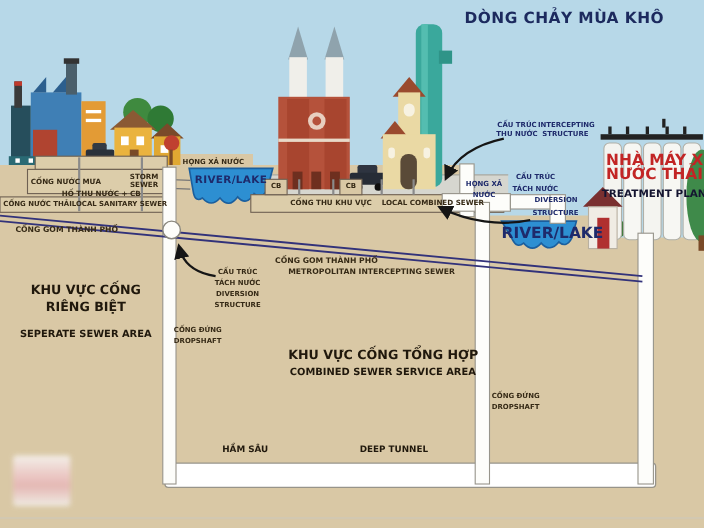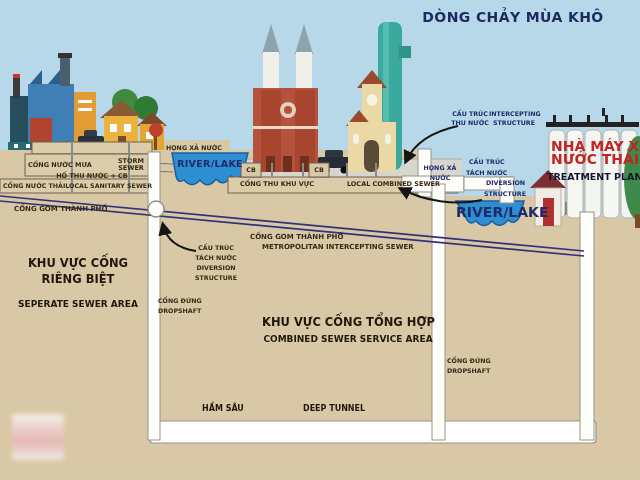--- a/index.html
+++ b/index.html
@@ -224,21 +224,21 @@
   </div>
 
   <div class="lbl t63" style="left:166px;top:144px;">HỌNG XẢ NƯỚC</div>
 
   <div class="lbl center navy t95" style="left:172px;top:158px;width:76px;letter-spacing:.3px;">RIVER/LAKE</div>
   <div class="lbl center navy t85" style="left:456px;top:203px;width:68px;">RIVER/LAKE</div>
 
   <div class="lbl t63" style="left:245px;top:166px;width:12px;text-align:center;">CB</div>
   <div class="lbl t63" style="left:313px;top:166px;width:12px;text-align:center;">CB</div>
 
-  <div class="lbl t65" style="left:240px;top:180px;width:200px;display:flex;gap:9px;justify-content:space-between;">
+  <div class="lbl t65" style="left:240px;top:180px;width:200px;display:flex;gap:9px;justify-content:flex-end;">
     <span>CỐNG THU KHU VỰC</span>
     <span>LOCAL COMBINED SEWER</span>
   </div>
 
   <div class="lbl t7" style="left:14px;top:205px;">CỐNG GOM THÀNH PHỐ</div>
 
   <div class="lbl t7" style="left:250px;top:233px;">CỐNG GOM THÀNH PHỐ</div>
   <div class="lbl t7" style="left:262px;top:243px;">METROPOLITAN INTERCEPTING SEWER</div>
 
   <div class="lbl center t63 stack" style="left:188px;top:243px;width:56px;line-height:10px;">
@@ -280,20 +280,20 @@
   </div>
 
   <div class="lbl center dark t115" style="left:18px;top:256px;width:120px;">KHU VỰC CỐNG</div>
   <div class="lbl center dark t115" style="left:18px;top:272px;width:120px;">RIÊNG BIỆT</div>
   <div class="lbl center dark t115" style="left:262px;top:315px;width:172px;">KHU VỰC CỐNG TỔNG HỢP</div>
 
   <div class="lbl center dark t9" style="left:12px;top:299px;width:132px;">SEPERATE SEWER AREA</div>
   <div class="lbl center dark t9" style="left:262px;top:334px;width:172px;">COMBINED SEWER SERVICE AREA</div>
 
   <div class="lbl dark t8" style="left:202px;top:404px;">HẦM SÂU</div>
-  <div class="lbl dark t8" style="left:264px;top:404px;padding-left:39px;">DEEP TUNNEL</div>
+  <div class="lbl dark t8" style="left:288px;top:404px;padding-left:39px;">DEEP TUNNEL</div>
 
   <div class="lbl center red t85" style="left:551px;top:137px;width:84px;">NHÀ MÁY XỬ LÝ</div>
   <div class="lbl center red t85" style="left:551px;top:150px;width:84px;">NƯỚC THẢI</div>
   <div class="lbl center t95" style="left:547px;top:171px;width:92px;color:#141430;">TREATMENT PLANT</div>
 
   <div id="watermark"></div>
 </div>
 
 </body></html>

